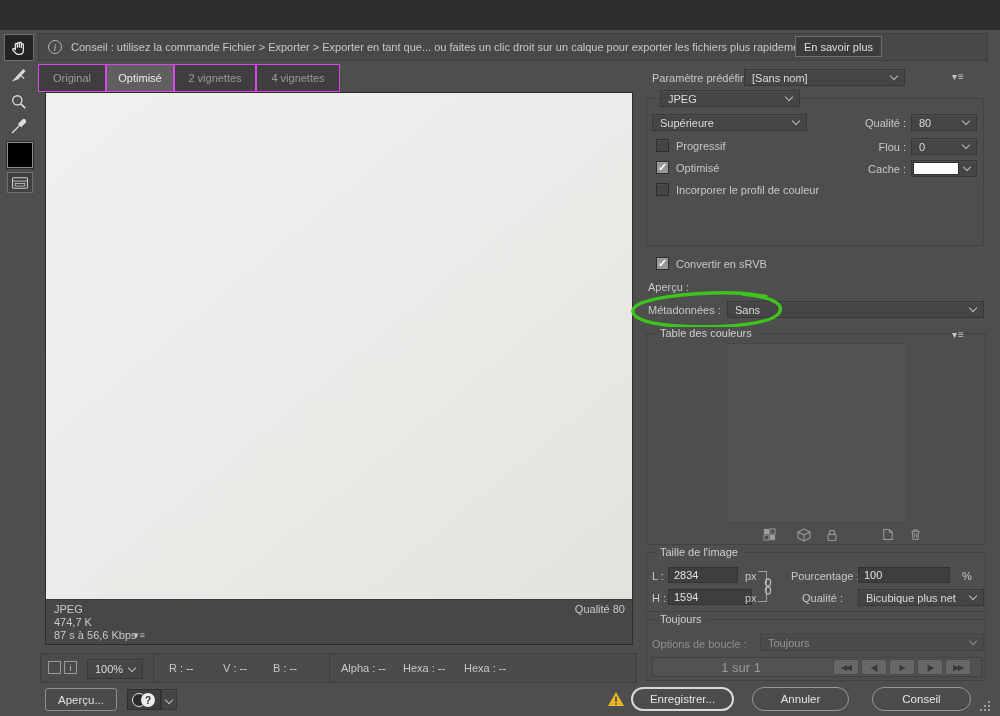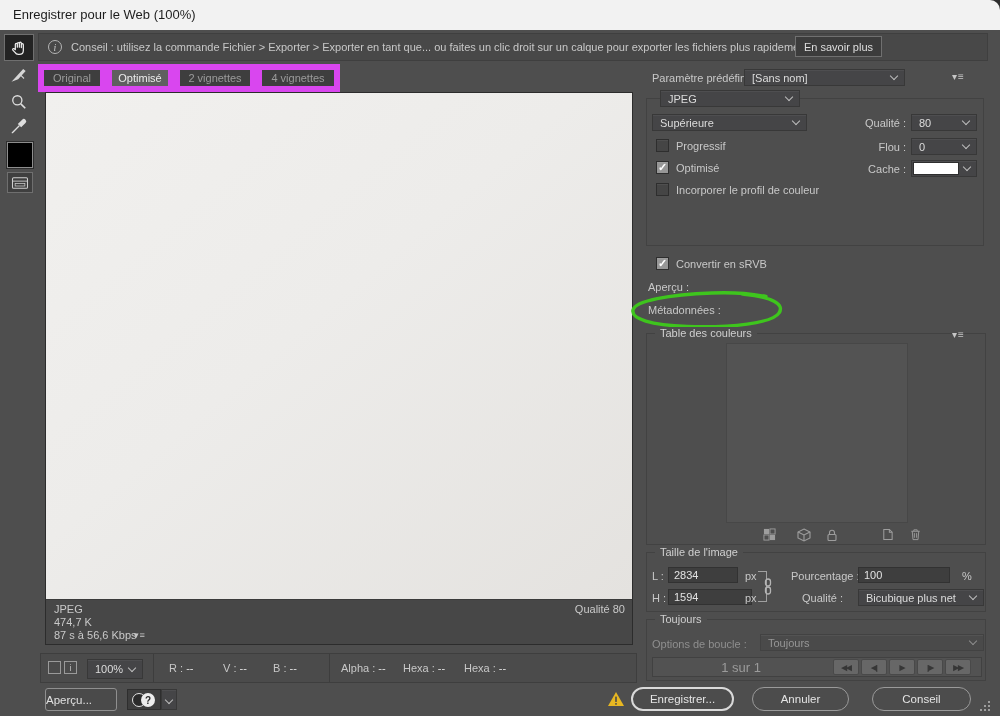--- a/index.html
+++ b/index.html
@@ -15,41 +15,38 @@
   .chev{width:6px;height:6px;border-right:1.5px solid #bdbdbd;border-bottom:1.5px solid #bdbdbd;transform:rotate(45deg);margin-left:auto;margin-top:-3px;flex:none}
   .dd.disabled{background:#4a4a4a;color:#969696;border-color:#424242}
   .dd.disabled .chev{border-color:#8d8d8d}
   .numfield{background:#3e3e3e;border:1px solid #323232;color:#e2e2e2;font-family:"Liberation Sans",sans-serif;font-size:11px;padding:0 5px}
   .cb{width:13px;height:13px;background:#454545;border:1px solid #2e2e2e;box-shadow:inset 0 1px 0 rgba(255,255,255,.06);display:flex;align-items:center;justify-content:center}
   .cb.on{background:#979797}
   .cb .tick{display:none;color:#fff;font-size:11px;font-weight:bold;line-height:1;margin-top:-1px}
   .cb.on .tick{display:block}
   .fs{border:1px solid #424242}
   .fs-title{position:absolute;top:-7px;background:#4e4e4e;padding:0 5px;color:#cfcfcf;font-size:11px;white-space:nowrap}
-  .tab{height:28px;display:flex;align-items:center;justify-content:center;font-size:11px;border:6px solid #d946ef;background:#3e3e3e;color:#9b9b9b}
+  .tab{height:28px;display:flex;align-items:center;justify-content:center;font-size:11px;border:1px solid #d946ef;background:#3e3e3e;color:#9b9b9b}
   .tab.active{background:#5f5f5f;color:#ececec}
   .pill{border-radius:12px;background:#4c4c4c;border:1px solid #9a9a9a;color:#e4e4e4;font-size:11.5px;display:flex;align-items:center;justify-content:center}
   .pill.primary{border:2px solid #d9d9d9}
   .menu-glyph{color:#c6c6c6;font-size:10px;letter-spacing:1px;line-height:1}
   .toolbtn{display:flex;align-items:center;justify-content:center}
   .pbtn{background:#676767;border:1px solid #494949;border-radius:2px;color:#363636;font-size:7.5px;display:flex;align-items:center;justify-content:center;letter-spacing:-1px;font-weight:bold}
   .infocircle{display:inline-flex;width:14px;height:14px;border:1px solid #b5b5b5;border-radius:50%;color:#c9c9c9;font-size:10px;font-style:italic;align-items:center;justify-content:center;font-family:"Liberation Serif",serif}
   .canvas{background:linear-gradient(140deg,#f1f0ee 0%,#edecea 45%,#e4e2df 100%)}
   .imginfo{background:#474747;border-top:1px solid #3a3a3a;color:#c9c9c9;font-size:11px}
   .sep{background:#3d3d3d}
   svg{display:block}
 </style>
 </head>
 <body>
 
 <div id="screen">
 
-  <div class="abs titlebar">
-    <span>Enregistrer pour le Web (100%)</span>
-  </div>
 
   <div class="abs dialog">
 
     <div class="abs" style="left:38px;top:3px;width:950px;height:28px;background:#484848;border:1px solid #3f3f3f;display:flex;align-items:center;padding-left:9px">
       <span class="infocircle">i</span>
       <span class="lbl" style="margin-left:9px">Conseil : utilisez la commande Fichier &gt; Exporter &gt; Exporter en tant que... ou faites un clic droit sur un calque pour exporter les fichiers plus rapidement.</span>
     </div>
     <div class="abs" style="left:795px;top:6px;width:87px;height:21px;background:#3c3c3c;border:1px solid #707070;color:#dedede;font-size:11px;display:flex;align-items:center;justify-content:center">
       <span>En savoir plus</span>
     </div>
@@ -184,20 +181,24 @@
     <div class="abs lbl" style="left:676px;top:154px">Incorporer le profil de couleur</div>
 
     <div class="abs cb on" style="left:656px;top:227px">
         <span class="tick">✓</span>
       </div>
     <div class="abs lbl" style="left:676px;top:228px">Convertir en sRVB</div>
 
     <div class="abs lbl" style="left:648px;top:251px">Aperçu :</div>
 
     <div class="abs lbl" style="left:648px;top:274px">Métadonnées :</div>
+    <div class="abs dd" style="left:727px;top:271px;width:257px;height:17px">
+      <span>Sans</span>
+        <span class="chev"></span>
+    </div>
 
     <svg class="abs" style="left:626px;top:259px;pointer-events:none" width="164" height="42" viewBox="0 0 164 42">
       <path d="M 116 5 C 146 8, 159 15, 153 24 C 147 34, 105 39, 61 37.5 C 25 36, 5 30, 7 21 C 9 12, 43 5.5, 86 4 C 101 3.3, 124 4.5, 140 7.5" fill="none" stroke="#3ec51d" stroke-width="3.4" stroke-linecap="round"></path>
     </svg>
 
     <div class="abs fs" style="left:646px;top:303px;width:340px;height:212px">
       <span class="fs-title" style="left:8px">Table des couleurs</span>
     </div>
     <div class="abs menu-glyph" style="left:952px;top:300px">▾≡</div>
     <div class="abs" style="left:726px;top:313px;width:182px;height:180px;background:#535353;border:1px solid #474747"></div>
@@ -288,21 +289,21 @@
           <span>▶</span>
         </div>
       <div class="abs pbtn" style="left:264px;top:1px;width:26px;height:16px">
           <span>|▶</span>
         </div>
       <div class="abs pbtn" style="left:292px;top:1px;width:26px;height:16px">
           <span>▶▶</span>
         </div>
     </div>
 
-    <div class="abs" style="left:45px;top:658px;width:72px;height:23px;background:#4a4a4a;border:1px solid #8f8f8f;border-radius:3px;display:flex;align-items:center;justify-content:flex-start;color:#e0e0e0;font-size:11.5px">
+    <div class="abs" style="left:45px;top:658px;width:72px;height:23px;background:#4a4a4a;border:1px solid #8f8f8f;border-radius:3px;display:flex;align-items:center;justify-content:center;color:#e0e0e0;font-size:11.5px">
       <span>Aperçu...</span>
     </div>
     <div class="abs" style="left:127px;top:659px;width:34px;height:21px;background:#3e3e3e;border:1px solid #2e2e2e">
       <span class="abs" style="left:4px;top:3px;width:14px;height:14px;border-radius:50%;background:#2b2b2b;border:1.5px solid #e3e3e3"></span>
       <span class="abs" style="left:13px;top:3px;width:14px;height:14px;border-radius:50%;background:#ededed;color:#2c2c2c;font-size:10px;font-weight:bold;display:flex;align-items:center;justify-content:center">?</span>
     </div>
     <div class="abs dd" style="left:161px;top:659px;width:16px;height:21px;padding:0 4px">
         <span class="chev" style="margin:0 auto"></span>
       </div>
     <div class="abs" style="left:607px;top:661px">

